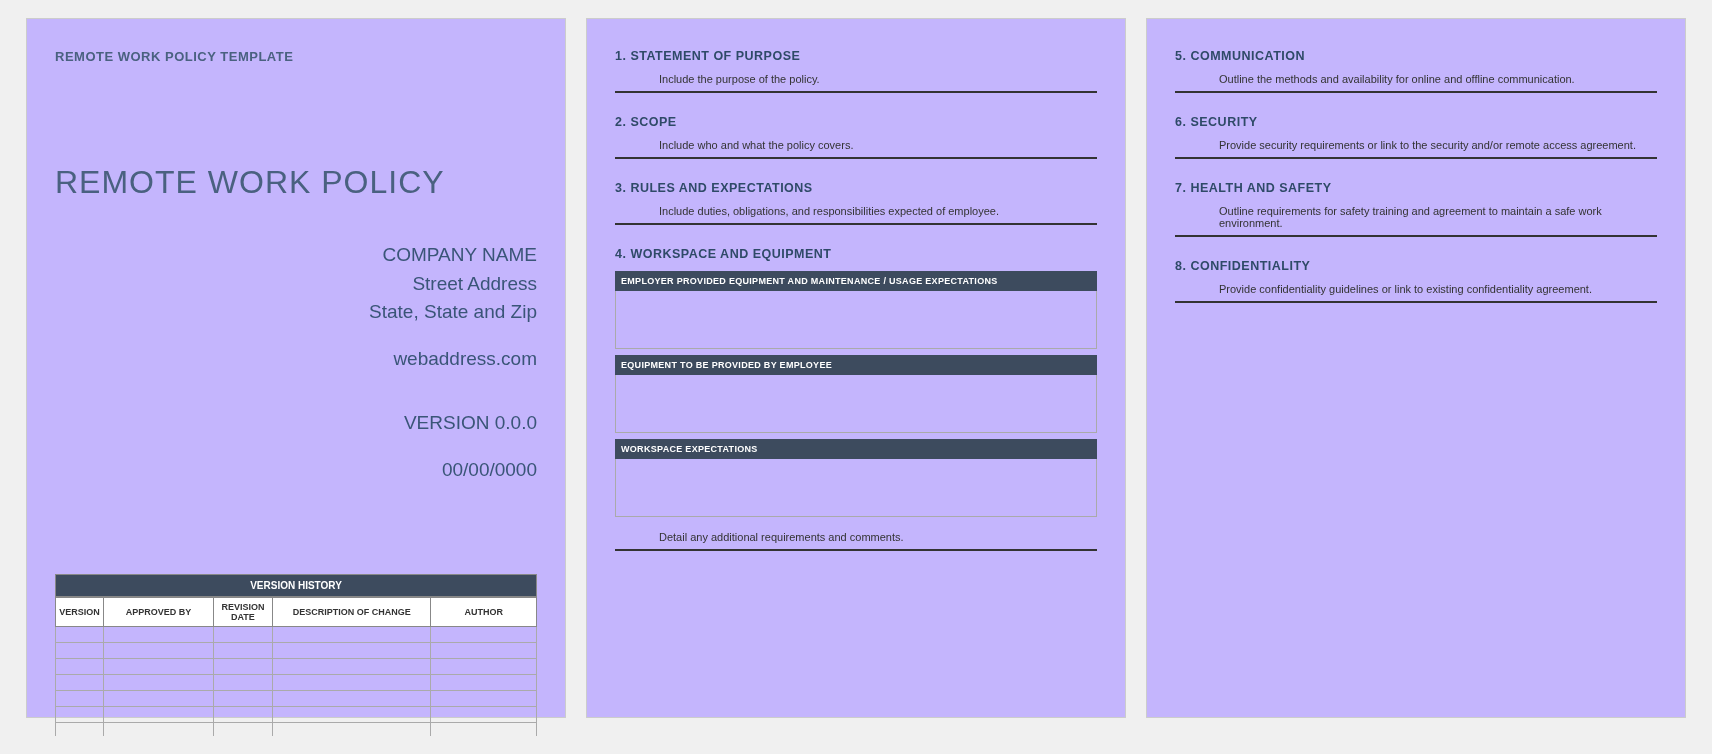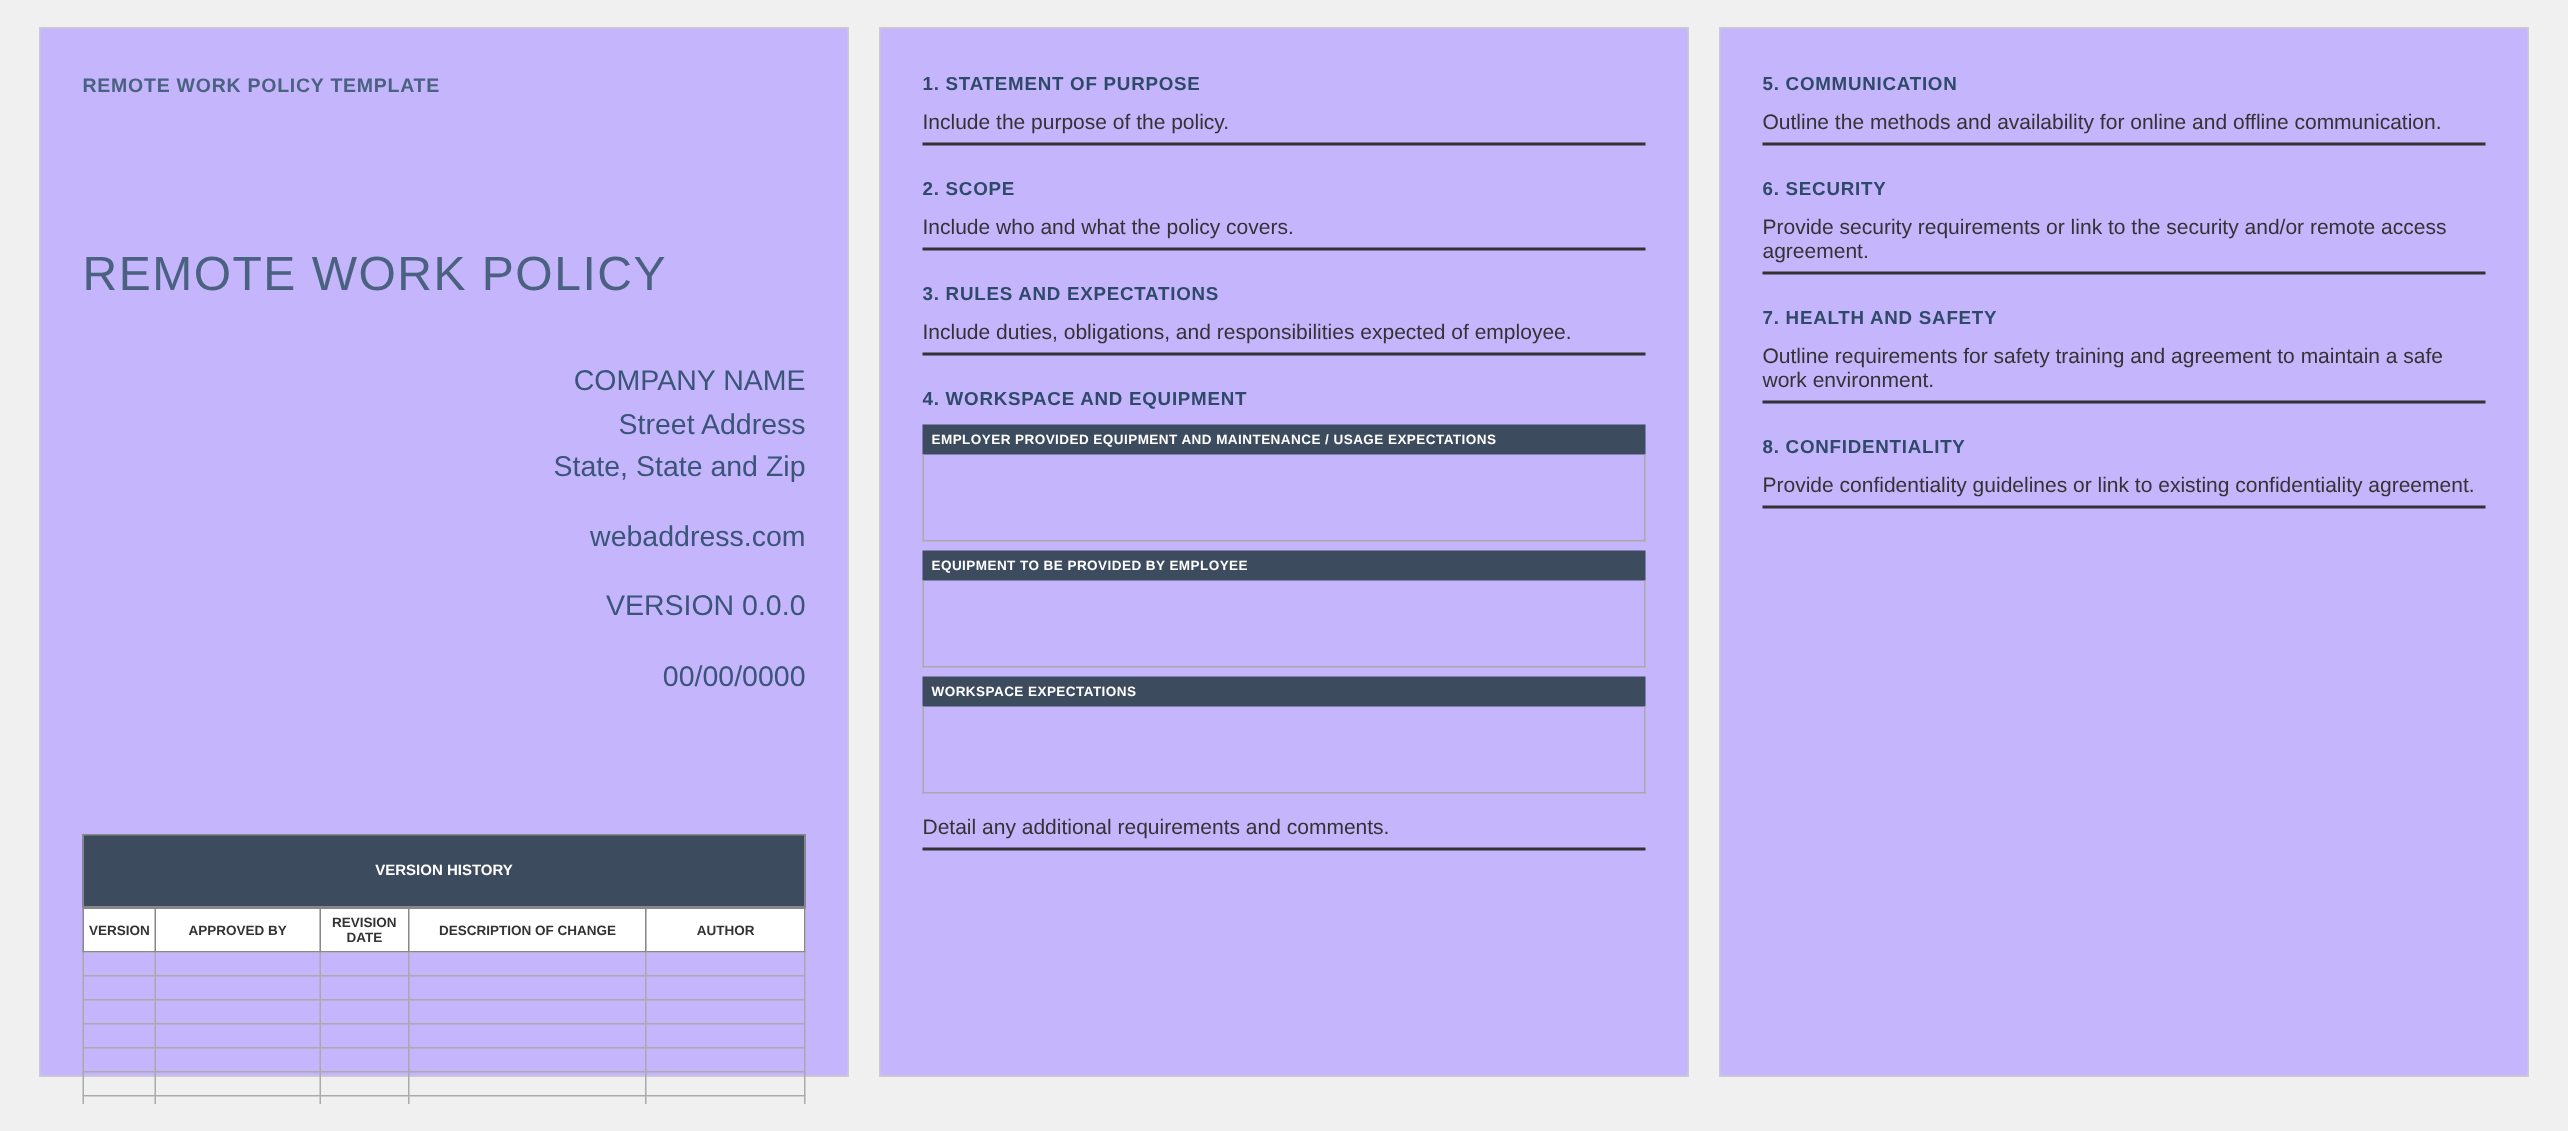--- a/index.html
+++ b/index.html
@@ -34,32 +34,32 @@
       margin-bottom: 40px;
     }
     .company-block {
       margin-left: 36px;
       color: #3a5578;
       font-size: 19px;
       line-height: 1.5;
       text-align: right;
     }
     .company-block .row { margin-bottom: 0px; }
-    .company-block .web { margin-top: 18px; margin-bottom: 18px; }
+    .company-block .web { margin-top: 18px; margin-bottom: 36px; }
     .company-block .version { margin-bottom: 18px; }
     .version-history {
       margin-top: 90px;
     }
     .version-history-title {
       background: #3d4b5e;
       color: #fff;
       font-size: 10px;
       font-weight: bold;
       text-align: center;
-      padding: 18px;
+      padding: 5px;
       border: 1px solid #888;
     }
     table.vh {
       width: 100%;
       border-collapse: collapse;
       font-size: 9px;
     }
     table.vh th {
       background: #fff;
       border: 1px solid #888;
@@ -76,22 +76,23 @@
     }
     .section-heading {
       color: #2f4a68;
       font-size: 12.5px;
       font-weight: bold;
       letter-spacing: 0.5px;
       margin-bottom: 10px;
     }
     .section-text {
       color: #333;
-      font-size: 14px;
+      font-size: 11px;
       margin-bottom: 6px;
+      margin-left: 44px;
     }
     .rule {
       border-bottom: 2px solid #333;
       margin-top: 6px;
     }
     .eq-box-header {
       background: #3d4b5e;
       color: #fff;
       font-size: 9px;
       font-weight: bold;

